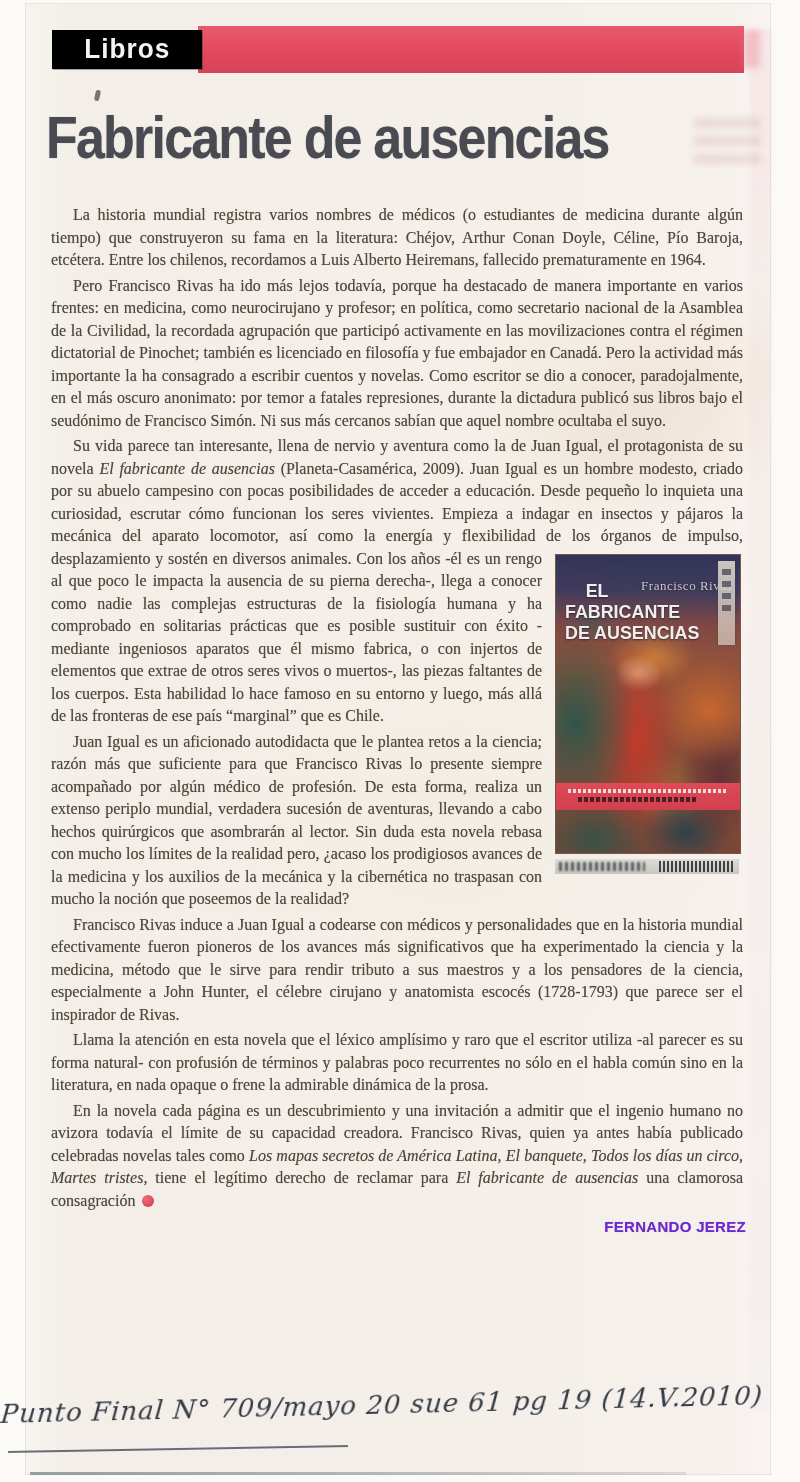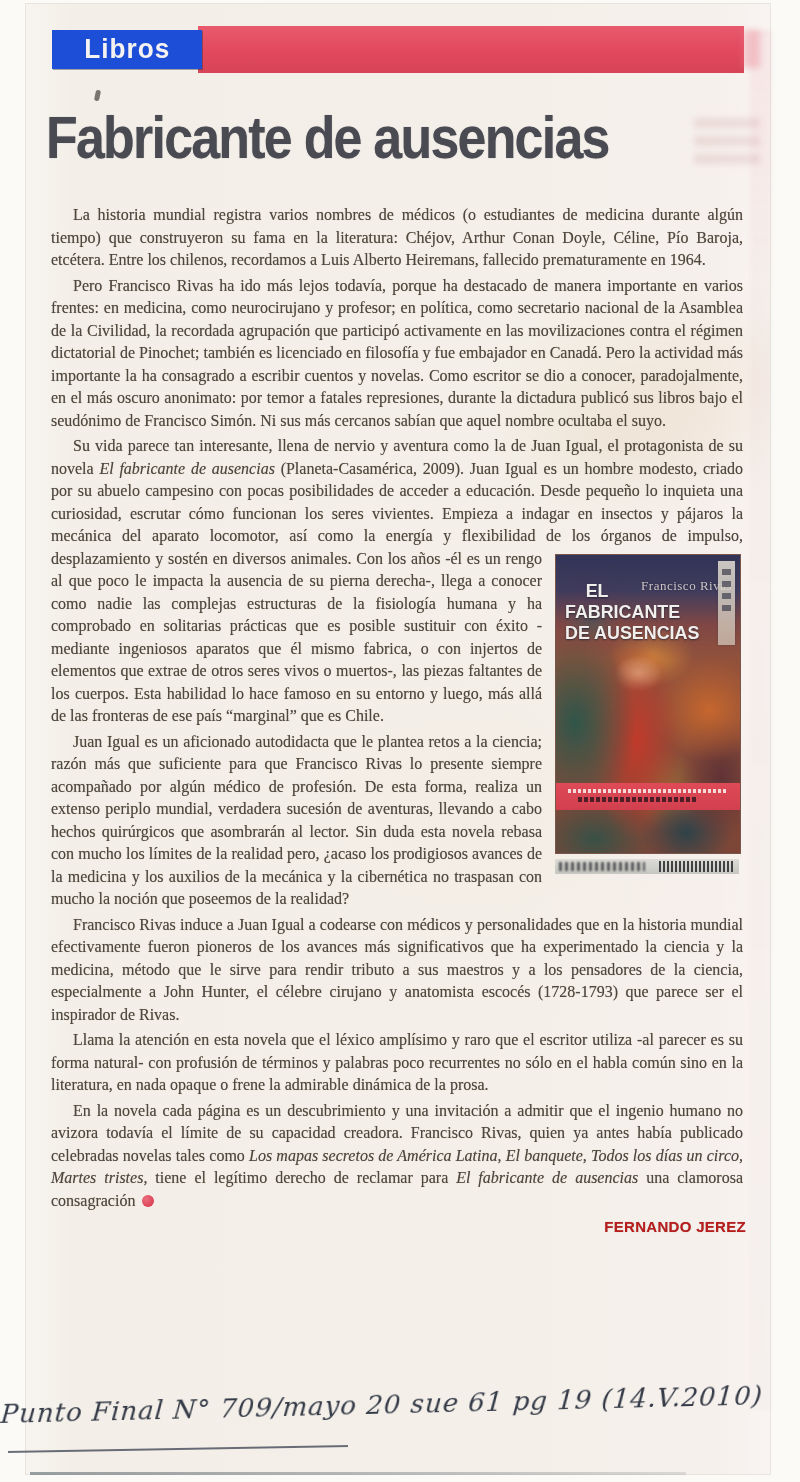--- a/index.html
+++ b/index.html
@@ -31,21 +31,21 @@
   .section-bar{
     position:absolute;left:146px;top:0;right:0;height:47px;
     background:linear-gradient(180deg,#e85a6d,#e2485e 55%,#d64457);
   }
   .section-bar::after{
     content:"";position:absolute;right:-16px;top:4px;width:18px;height:38px;
     background:rgba(231,120,134,0.35);filter:blur(3px);
   }
   .section-label-box{
     position:absolute;left:0;top:4px;width:150px;height:39px;
-    background:#1d4ed8;
+    background:#000000;
     display:flex;align-items:center;justify-content:center;
     box-shadow:1px 1px 0 rgba(40,40,50,0.4);
   }
   .section-label{
     color:#f5f3f2;font-family:"Liberation Sans",sans-serif;font-weight:bold;
     font-size:27px;letter-spacing:1px;transform:scaleX(0.97);
   }
 
   
   .page-title{
@@ -154,21 +154,21 @@
   .cover-barcode-strip::after{
     content:"";position:absolute;right:6px;top:2px;width:74px;height:11px;
     background:repeating-linear-gradient(90deg, rgba(40,40,45,0.85) 0 2px, transparent 2px 4px);
     filter:blur(0.7px);
   }
 
   
   .byline{
     margin-top:4px;text-align:right;
     font-family:"Liberation Sans",sans-serif;font-weight:bold;
-    font-size:15px;color:#b91c1c;letter-spacing:0.3px;
+    font-size:15px;color:#6d28d9;letter-spacing:0.3px;
   }
   .red-bullet{
     display:inline-block;width:12px;height:12px;border-radius:50%;
     background:radial-gradient(circle at 35% 35%, #ea6f7d, #dd4256 70%);
     vertical-align:-1px;margin-left:3px;filter:blur(0.3px);
   }
 
   
   .handwriting{
     position:absolute;left:2px;top:1399px;width:690px;

